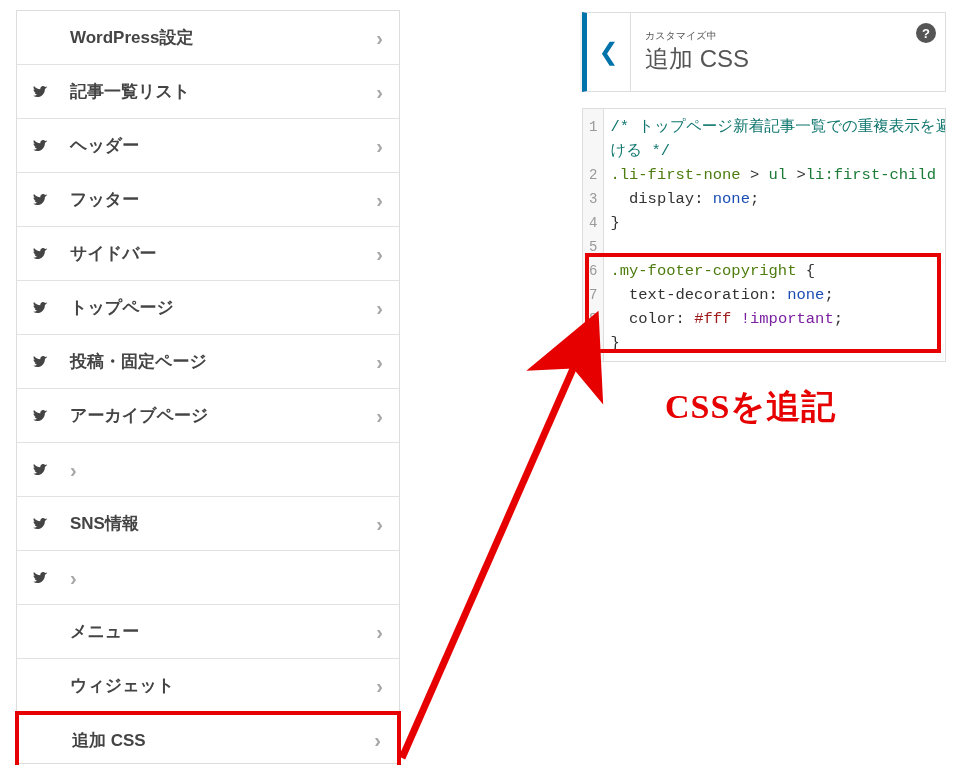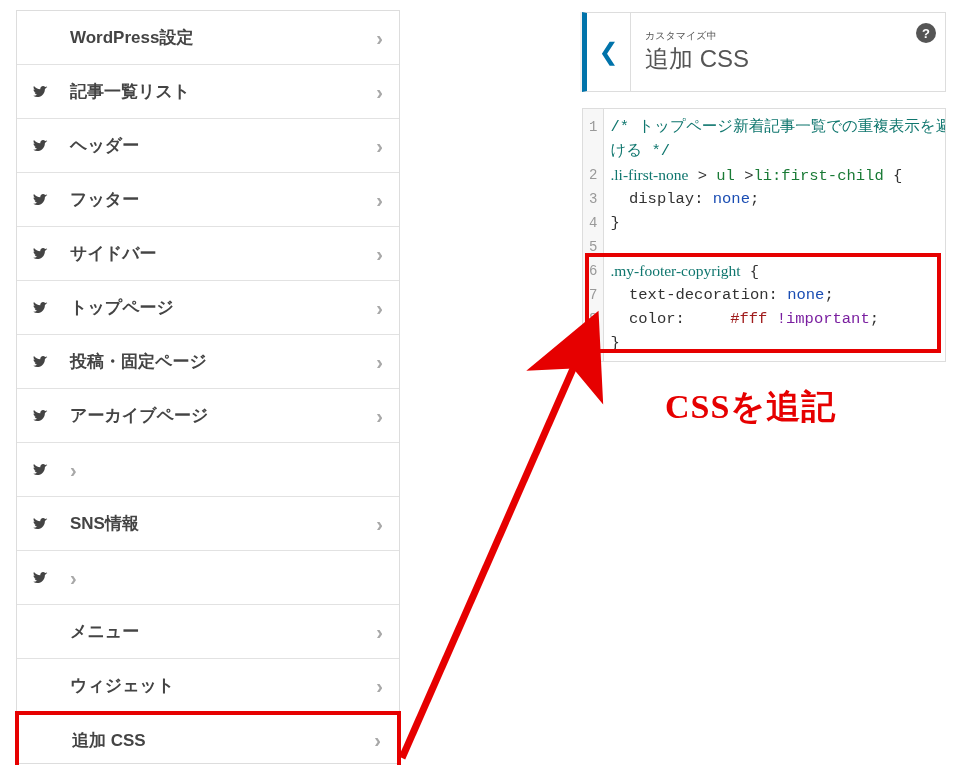--- a/index.html
+++ b/index.html
@@ -131,27 +131,27 @@
   }
   .gutter div, .code div.ln { height: 24px; line-height: 24px; }
   .code {
     padding: 6px 6px 6px 6px;
     flex: 1;
     color: #333;
     white-space: pre;
     overflow: hidden;
   }
   .c-comment { color: #0f766e; }
-  .c-sel     { color: #0f766e; font-family: Liberation Serif, serif; }
+  .c-sel     { color: #4d7c0f; }
   .c-tag     { color: #1a7a36; }
   .c-pseudo  { color: #1a7a36; }
   .c-punct   { color: #333; }
   .c-prop    { color: #333; }
   .c-val     { color: #1a4db3; }
-  .c-hex     { color: #a01c1c; margin-left: 36px; }
+  .c-hex     { color: #a01c1c; }
   .c-imp     { color: #7a1fa0; }
 
   .code-highlight-box {
     position: absolute;
     border: 4px solid #e60000;
     pointer-events: none;
   }
 
   
   .anno-arrow {

